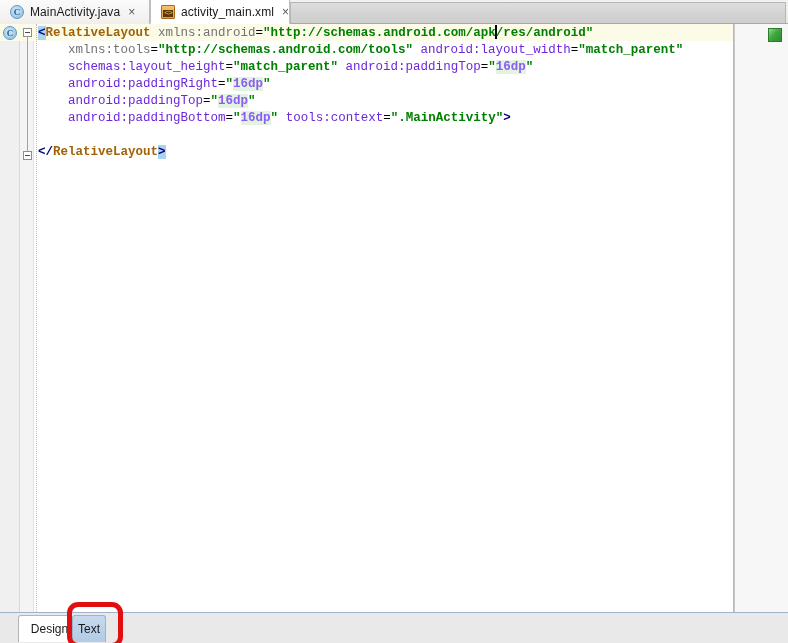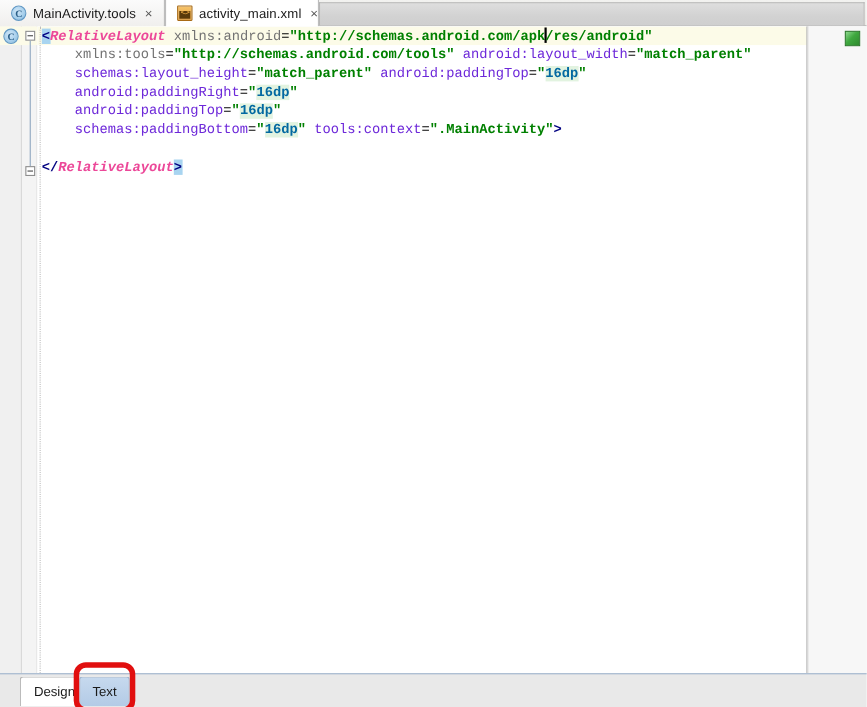--- a/index.html
+++ b/index.html
@@ -195,26 +195,26 @@
     position: relative;
     margin: 0;
     padding: 1px 0 0 4px;
     font-family: "Liberation Mono", monospace;
     font-size: 12.5px;
     line-height: 17px;
     color: #000000;
     white-space: pre;
     letter-spacing: 0px;
   }
-  .t-tag     { color: #ec4899; font-weight: bold; font-style: italic; }
+  .t-tag     { color: #a16207; font-weight: bold; }
   .t-attr    { color: #6d28d9; }
   .t-ns      { color: #737373; font-weight: normal; }
   .t-eq      { color: #000000; }
   .t-str     { color: #008000; font-weight: bold; }
-  .t-res     { color: #0369a1; font-weight: bold; background: #e2f3e0; margin-top: 16px; }
+  .t-res     { color: #8b5cf6; font-weight: bold; background: #e2f3e0; margin-top: 16px; }
   .t-brk     { color: #000080; font-weight: bold; }
   .hl-match  { background: #a8d4f0; }
 
   .caret {
     display: inline-block;
     width: 0;
     border-left: 2px solid #000000;
     height: 14px;
     margin: 0 -1px;
     vertical-align: -3px;
@@ -275,42 +275,42 @@
     border-top-right-radius: 3px;
   }
   .btab.active {
     background: linear-gradient(to bottom, #c6d9ee 0%, #b3cbe6 100%);
     border: 1px solid #9ab3d0;
     border-bottom: none;
     border-top-left-radius: 3px;
     border-top-right-radius: 3px;
   }
   #btab-design { left: 18px; width: 52px; padding-left: 11px; }
-  #btab-text   { left: 72px; width: 46px; }
+  #btab-text   { left: 72px; width: 34px; }
 
   .annotation-box {
     position: absolute;
     left: 67px; top: 602px;
     width: 56px; height: 46px;
     border: 5px solid #e10f0f;
     border-radius: 11px;
     box-sizing: border-box;
     pointer-events: none;
     z-index: 20;
   }
 </style>
 </head>
 <body>
 
 <div class="tabbar">
   <div class="tabbar-rest"></div>
 
   <div class="tab inactive" id="tab-java">
     <span class="icon-java-class">C</span>
-    <span class="tab-label">MainActivity.tools</span>
+    <span class="tab-label">MainActivity.java</span>
     <span class="tab-close">×</span>
   </div>
 
   <div class="tab active" id="tab-xml">
     <span class="icon-xml-file">
         <span>&lt;&gt;</span>
       </span>
     <span class="tab-label">activity_main.xml</span>
     <span class="tab-close">×</span>
   </div>
@@ -331,21 +331,21 @@
   </div>
 
   <div class="code-area">
     <div class="line1-hl"></div>
     <div class="indent-guide"></div>
     <pre class="code"><span class="t-brk hl-match">&lt;</span><span class="t-tag">RelativeLayout</span> <span class="t-ns">xmlns:android</span><span class="t-eq">=</span><span class="t-str">"http://schemas.android.com/apk</span><span class="caret"></span><span class="t-str">/res/android"</span>
     <span class="t-ns">xmlns:tools</span><span class="t-eq">=</span><span class="t-str">"http://schemas.android.com/tools"</span> <span class="t-attr">android:layout_width</span><span class="t-eq">=</span><span class="t-str">"match_parent"</span>
     <span class="t-attr">schemas:layout_height</span><span class="t-eq">=</span><span class="t-str">"match_parent"</span> <span class="t-attr">android:paddingTop</span><span class="t-eq">=</span><span class="t-str">"</span><span class="t-res">16dp</span><span class="t-str">"</span>
     <span class="t-attr">android:paddingRight</span><span class="t-eq">=</span><span class="t-str">"</span><span class="t-res">16dp</span><span class="t-str">"</span>
     <span class="t-attr">android:paddingTop</span><span class="t-eq">=</span><span class="t-str">"</span><span class="t-res">16dp</span><span class="t-str">"</span>
-    <span class="t-attr">schemas:paddingBottom</span><span class="t-eq">=</span><span class="t-str">"</span><span class="t-res">16dp</span><span class="t-str">"</span> <span class="t-attr">tools:context</span><span class="t-eq">=</span><span class="t-str">".MainActivity"</span><span class="t-brk">&gt;</span>
+    <span class="t-attr">android:paddingBottom</span><span class="t-eq">=</span><span class="t-str">"</span><span class="t-res">16dp</span><span class="t-str">"</span> <span class="t-attr">tools:context</span><span class="t-eq">=</span><span class="t-str">".MainActivity"</span><span class="t-brk">&gt;</span>
 
 <span class="t-brk">&lt;/</span><span class="t-tag">RelativeLayout</span><span class="t-brk hl-match">&gt;</span></pre>
   </div>
 
   <div class="editor-sep"></div>
 
   <div class="marker-col">
     <div class="marker-col-inner"></div>
     <div class="status-square"></div>
   </div>

